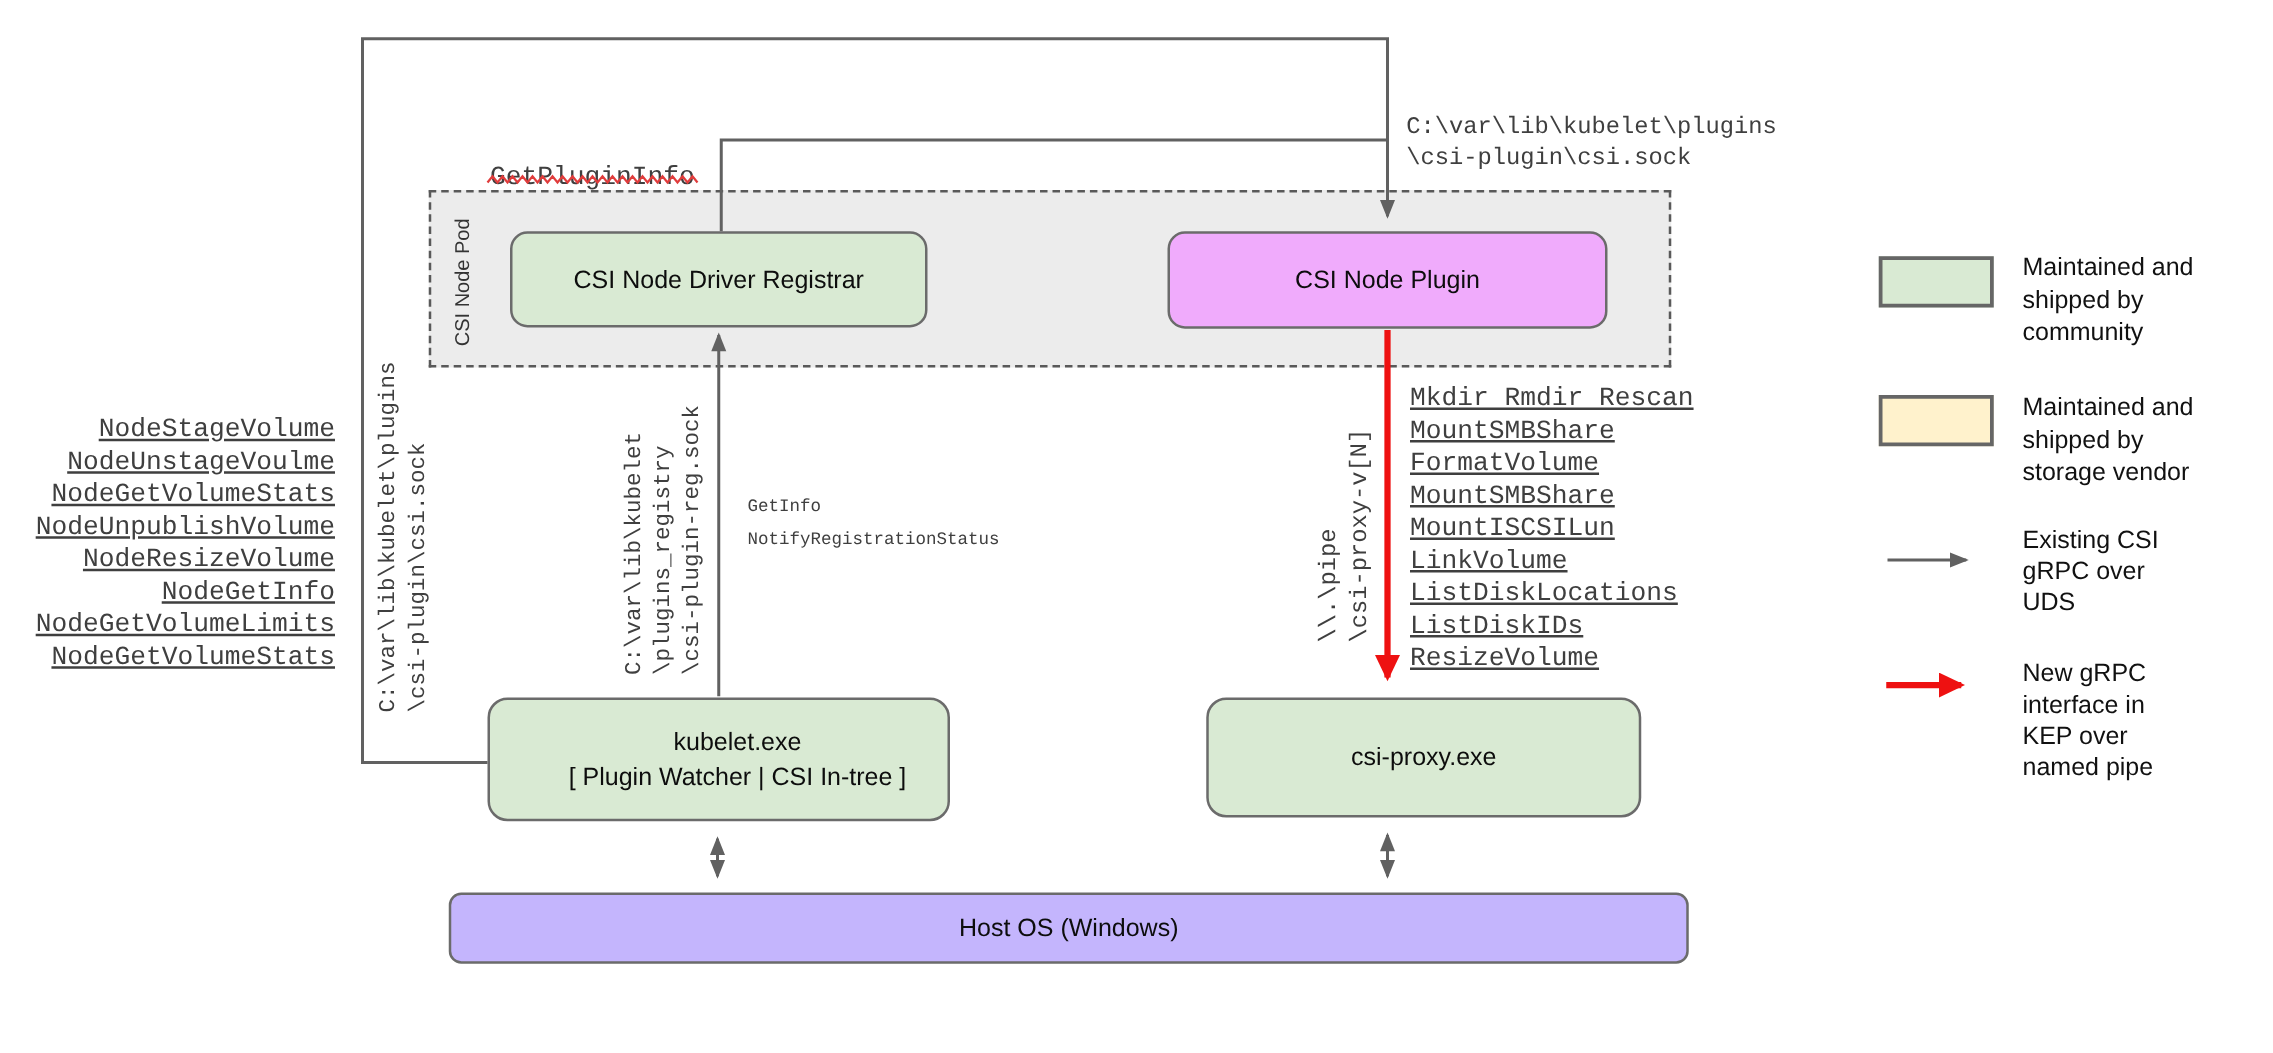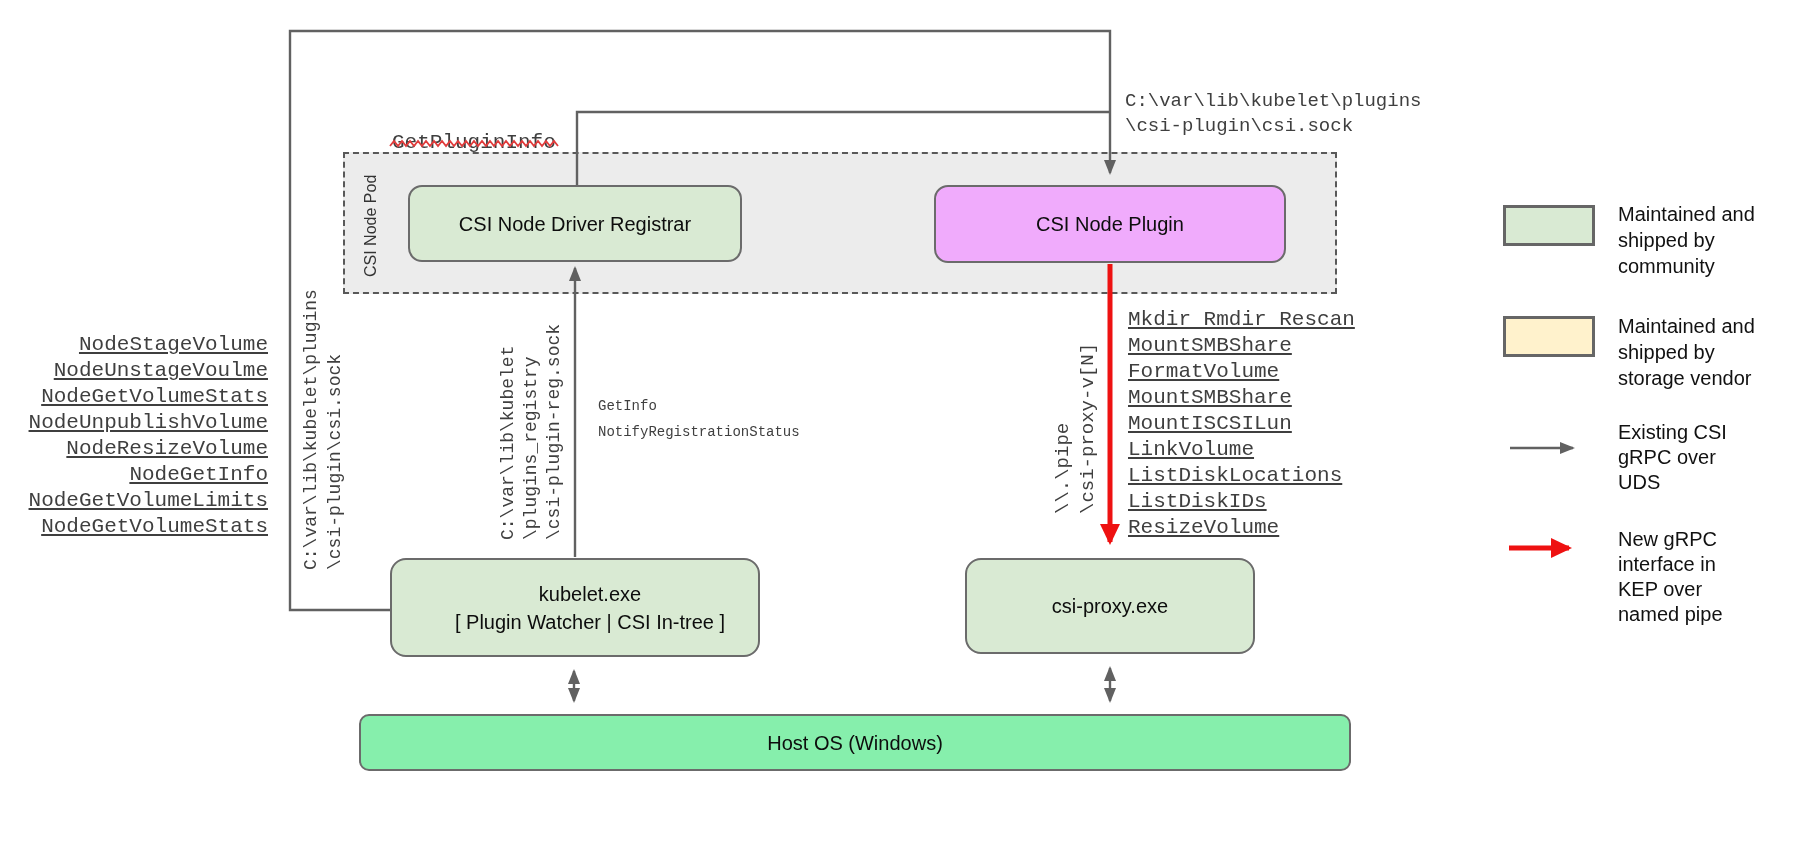--- a/index.html
+++ b/index.html
@@ -28,21 +28,21 @@
     display: flex;
     align-items: center;
     justify-content: center;
     text-align: center;
     font-size: 20px;
     color: #0d0d0d;
     line-height: 28px;
   }
   .fill-community { background: #d9ead3; }
   .fill-vendor    { background: #f0abfc; }
-  .fill-host      { background: #86efac; }
+  .fill-host      { background: #c4b5fd; }
 
   .pod-box {
     position: absolute;
     left: 343px; top: 152px; width: 994px; height: 142px;
     background: #ececec;
     border: 2px dashed #595959;
   }
 
   
   .rot {
@@ -87,21 +87,21 @@
     <span>CSI Node Driver Registrar</span>
   </div>
   <div class="node-box fill-vendor" style="left:934px; top:185px; width:352px; height:78px;">
     <span>CSI Node Plugin</span>
   </div>
 
   <div class="node-box fill-community preline" style="left:390px; top:558px; width:370px; height:99px; border-radius:16px;">
     <span class="preline">kubelet.exe
 [ Plugin Watcher | CSI In-tree ]</span>
   </div>
-  <div class="node-box fill-community" style="left:965px; top:558px; width:290px; height:96px; border-radius:16px;">
+  <div class="node-box fill-community" style="left:965px; top:558px; width:348px; height:96px; border-radius:16px;">
     <span>csi-proxy.exe</span>
   </div>
   <div class="node-box fill-host" style="left:359px; top:714px; width:992px; height:57px; border-radius:10px;">
     <span>Host OS (Windows)</span>
   </div>
 
   <div class="abs mono" style="left:392px; top:119px; font-size:21px;margin-top:12px;">GetPluginInfo</div>
 
   <div class="abs mono pre" style="left:1125px; top:89px; font-size:19px; line-height:25px;">C:\var\lib\kubelet\plugins
 \csi-plugin\csi.sock</div>

